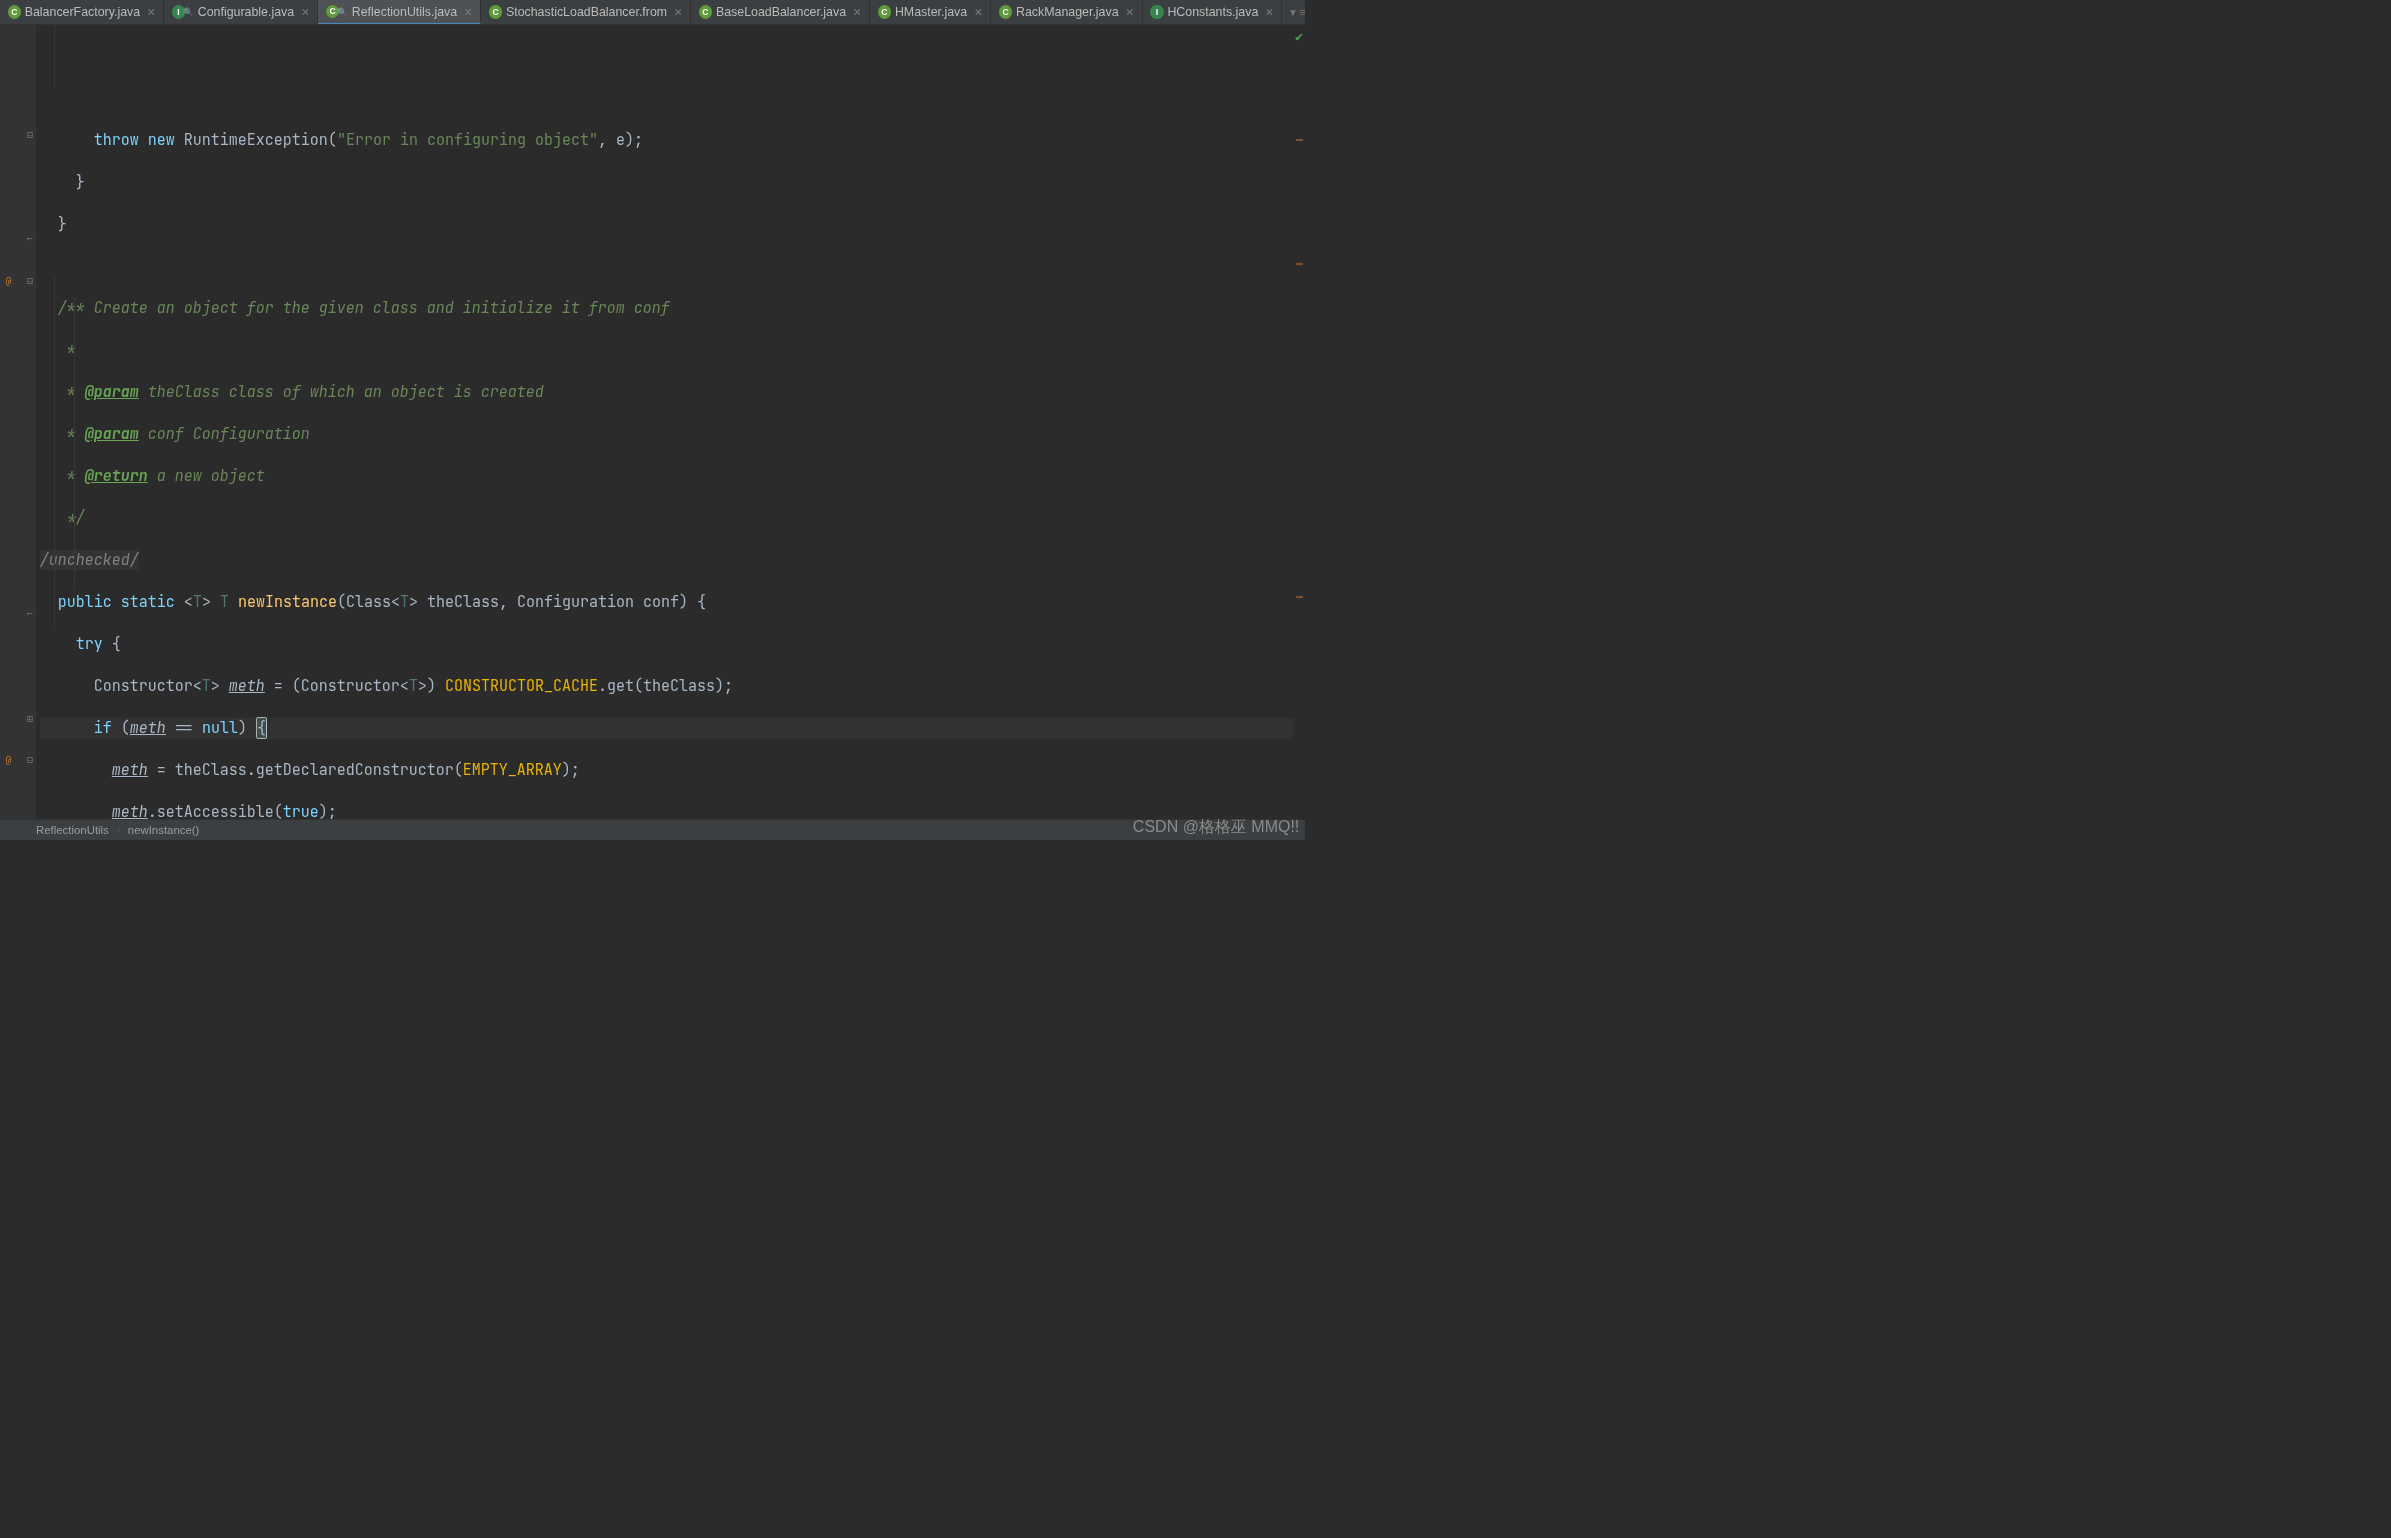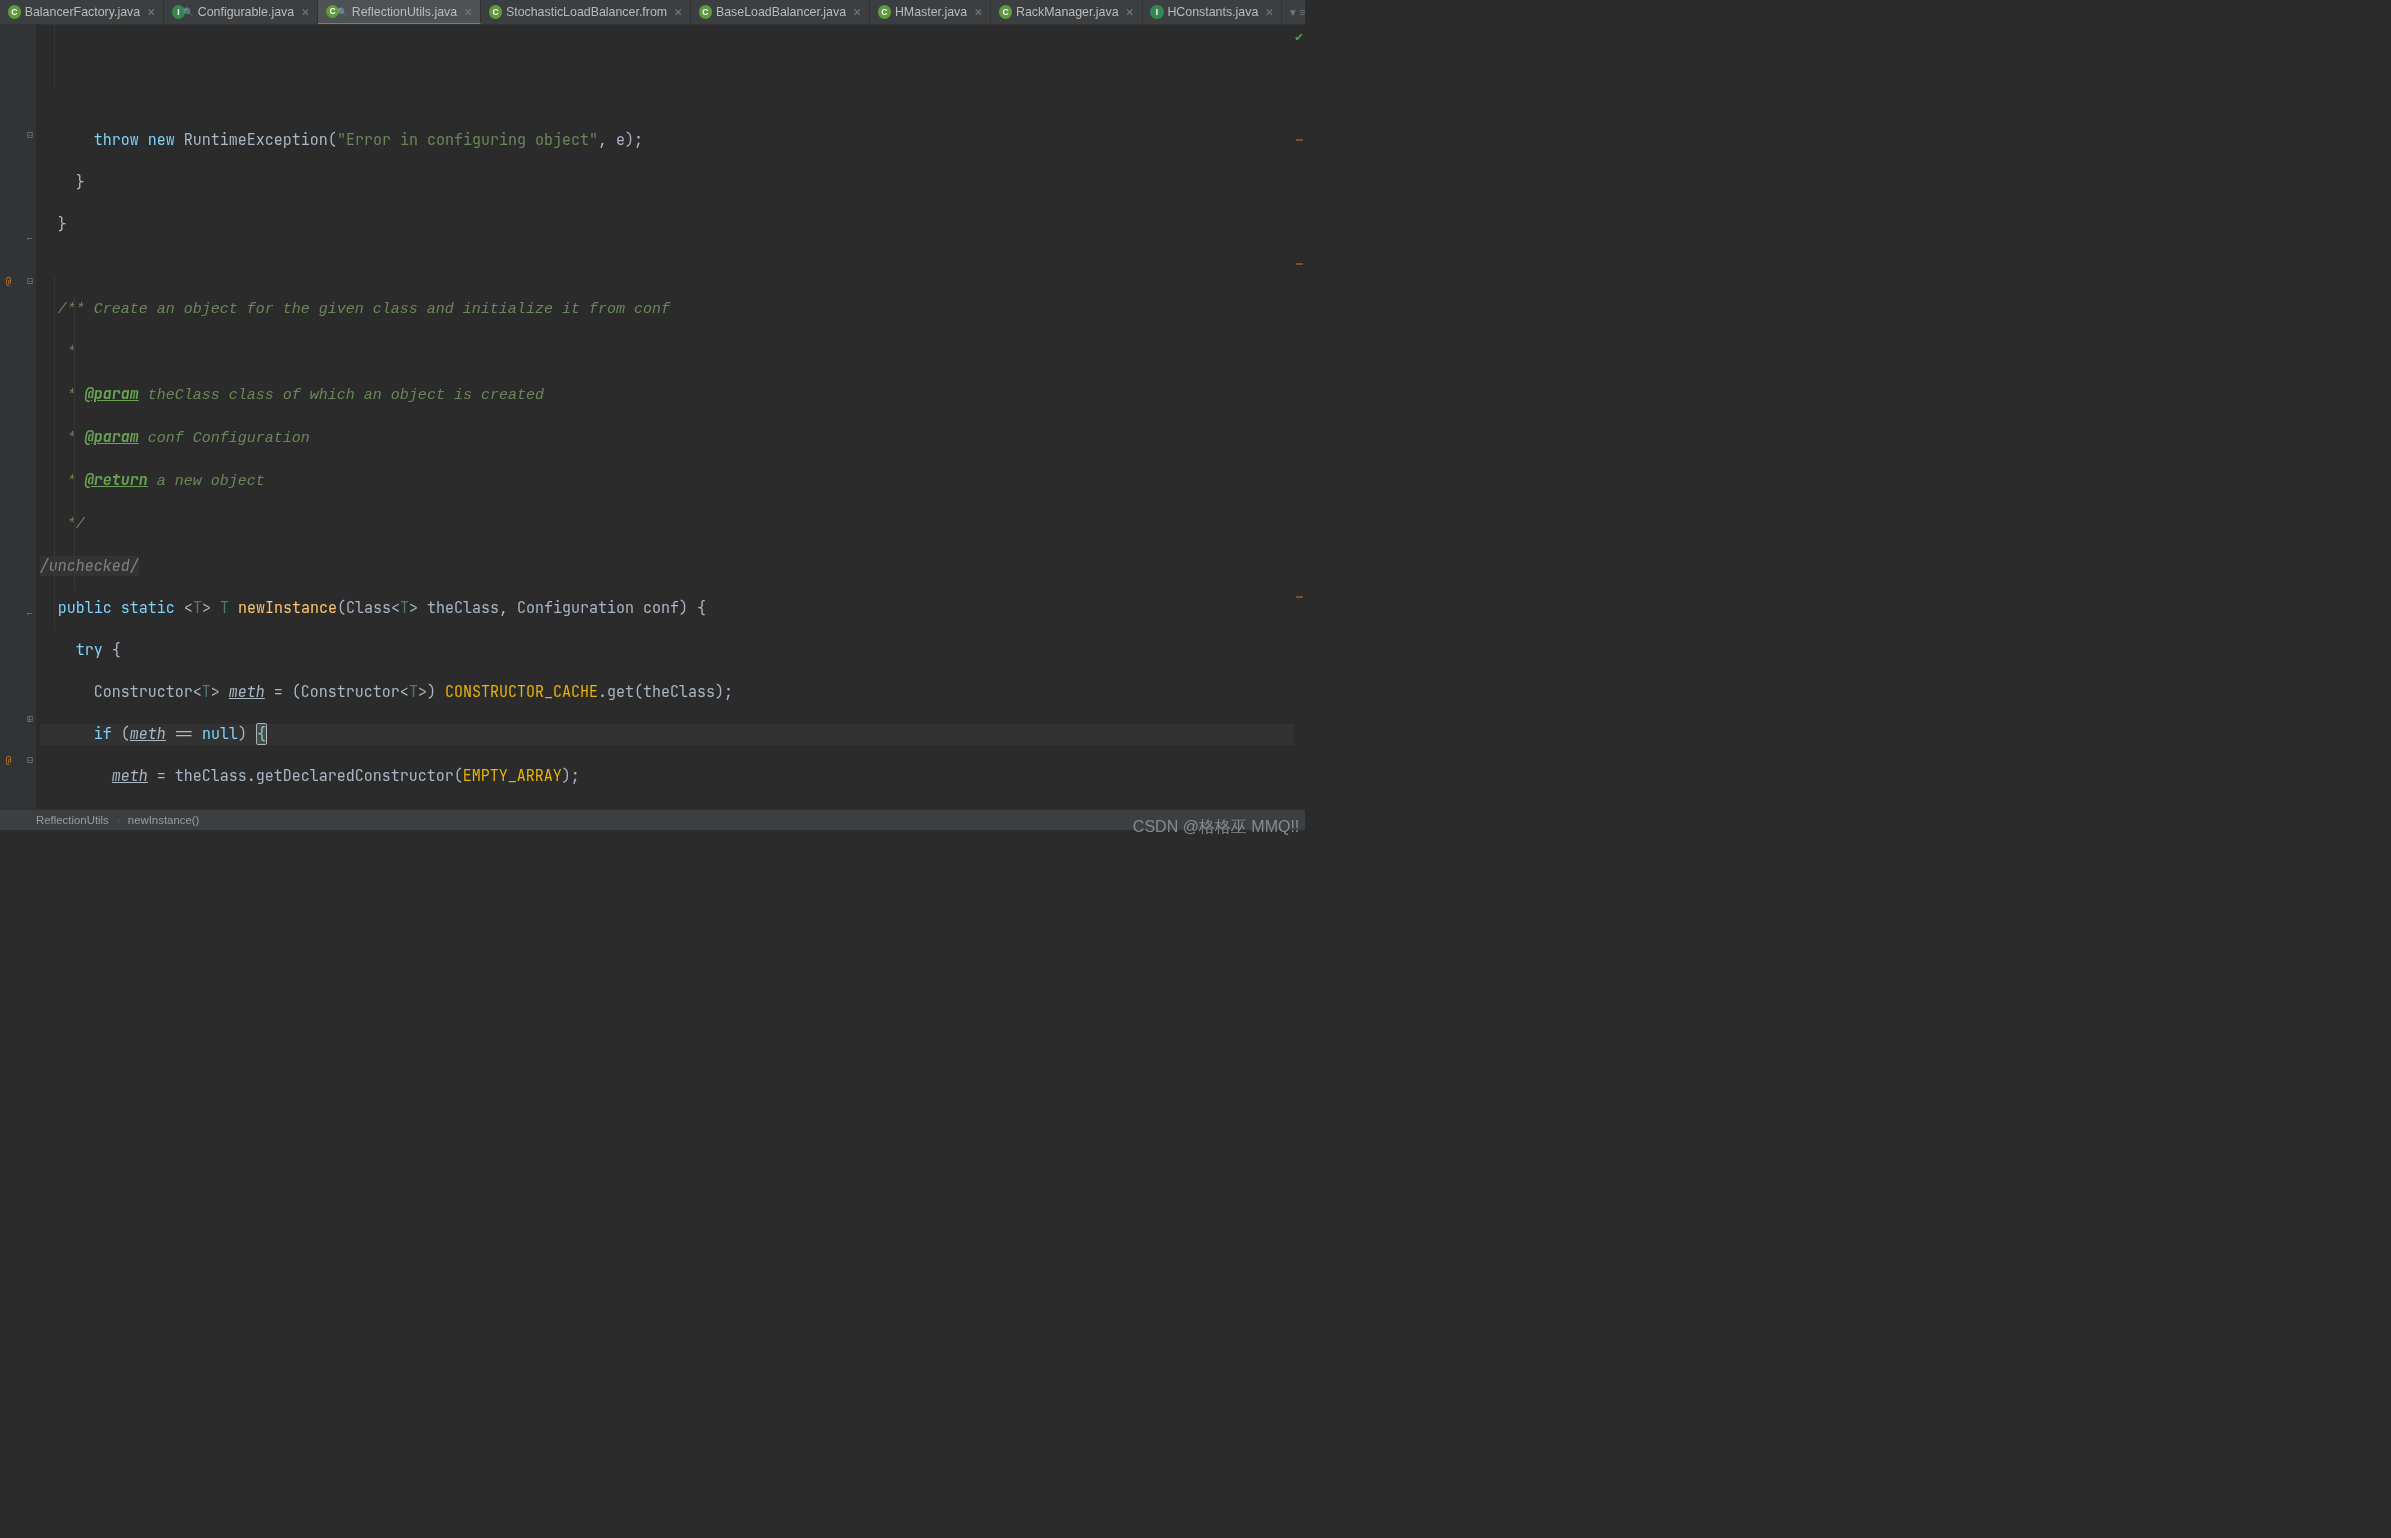--- a/index.html
+++ b/index.html
@@ -65,35 +65,35 @@
     padding-left: 3.8px;
     white-space: pre;
     line-height: 21px;
     font-size: 15px;
     flex:1;
     position:relative;
   }
   .kw { color:#7dd3fc; }
   .str { color:#6a8759; }
   .com { color:#808080; font-style:italic;}
-  .doc { color:#6a8759; font-style:italic;font-family:Liberation Mono, monospace;}
+  .doc { color:#6a8759; font-style:italic;}
   .doct { color:#68a454; font-style:italic; text-decoration:underline; font-weight:bold;}
   .type { color:#507874;}
   .under { text-decoration: underline; text-decoration-thickness:1px;font-style:italic;}
   .field { color:#eab308; }
   .fn { color:#ffc66d;}
   .line-hl { background: #323232; }
   .brace-hl { background:#3b514d; border:1px solid #b0b0b0; border-radius:1.9px;}
   .box { border:1.9px solid #f05727; border-radius:3.8px; padding:0 1.9px;}
   .caret::after{content:"";display:inline-block;width:1px;height:17px;background:#bbbbbb;vertical-align:middle;margin-left:-1px;}
   .vline { position:absolute;top:0;width:1px;background:#373737; }
   
   .crumb {
     position:absolute;
-    bottom:10px; left:0; right:0;
+    bottom:0; left:0; right:0;
     height:21px;
     background:#3c3f41;
     border-top:1px solid #323232;
     display:flex; align-items:center;
     font-size:11.4px;
     color:#9b9b9b;
     font-family:"Helvetica Neue",Arial,sans-serif;
     padding-left:36px;
   }
   .crumb .sep { margin:0 7.6px; color:#555;}

